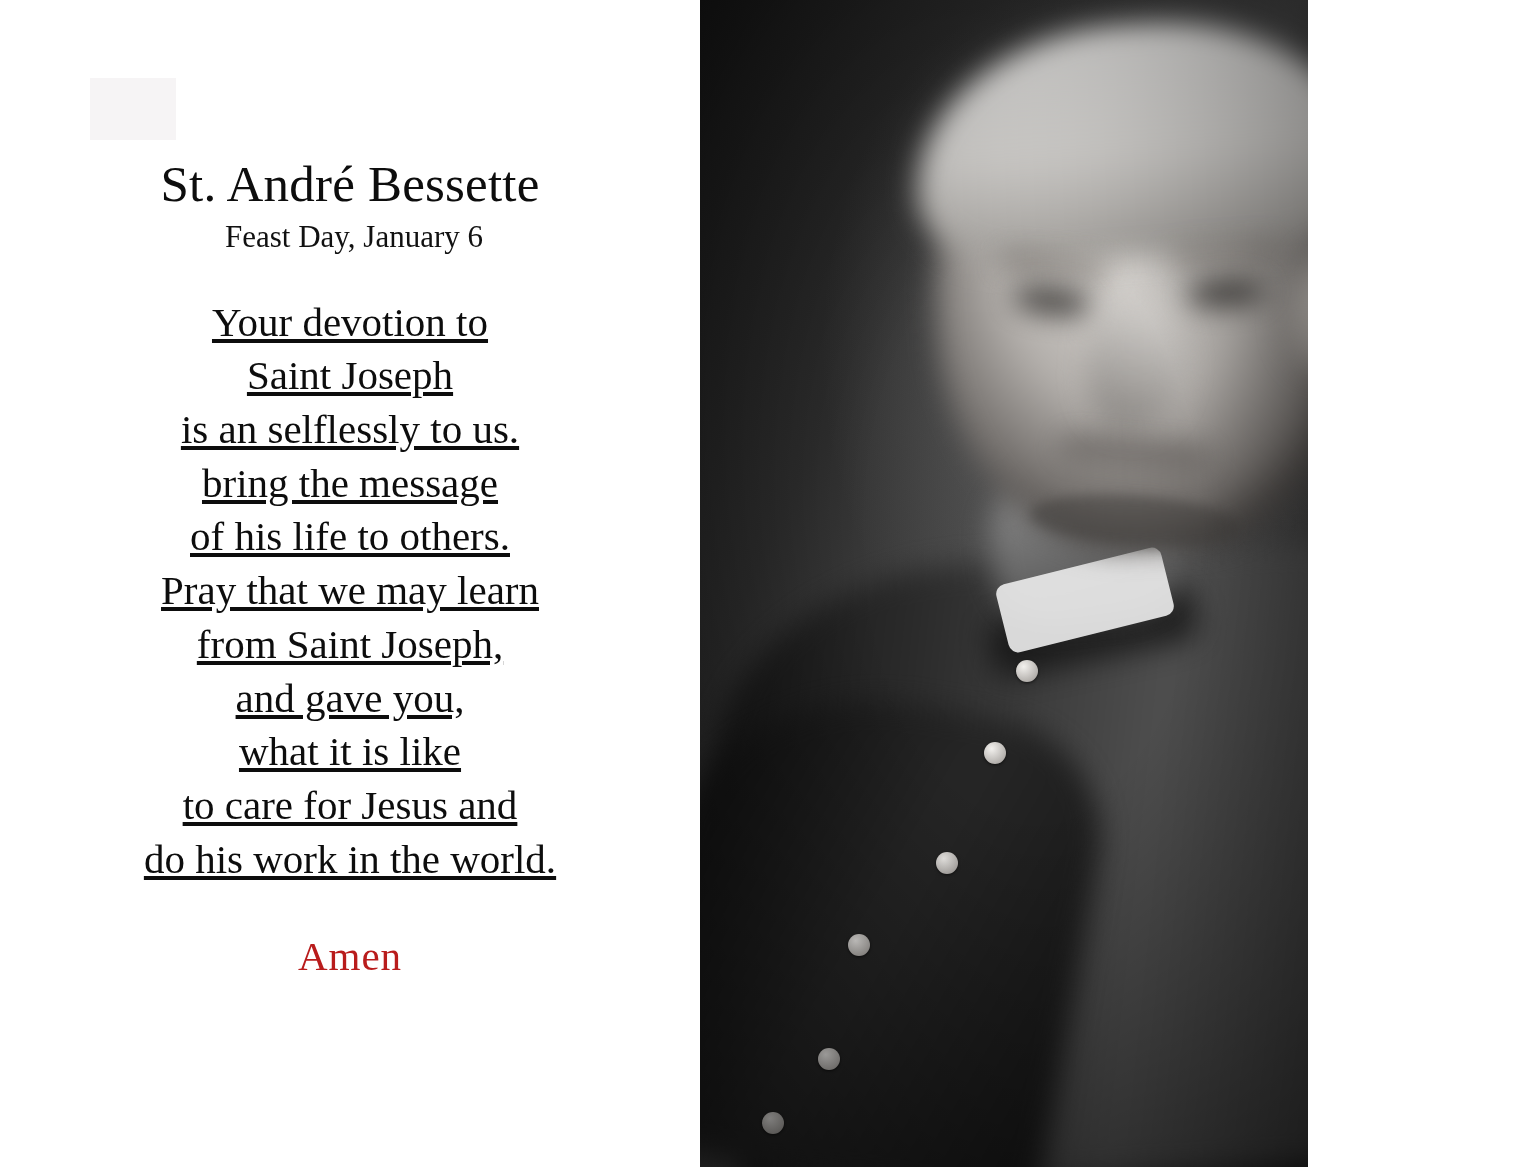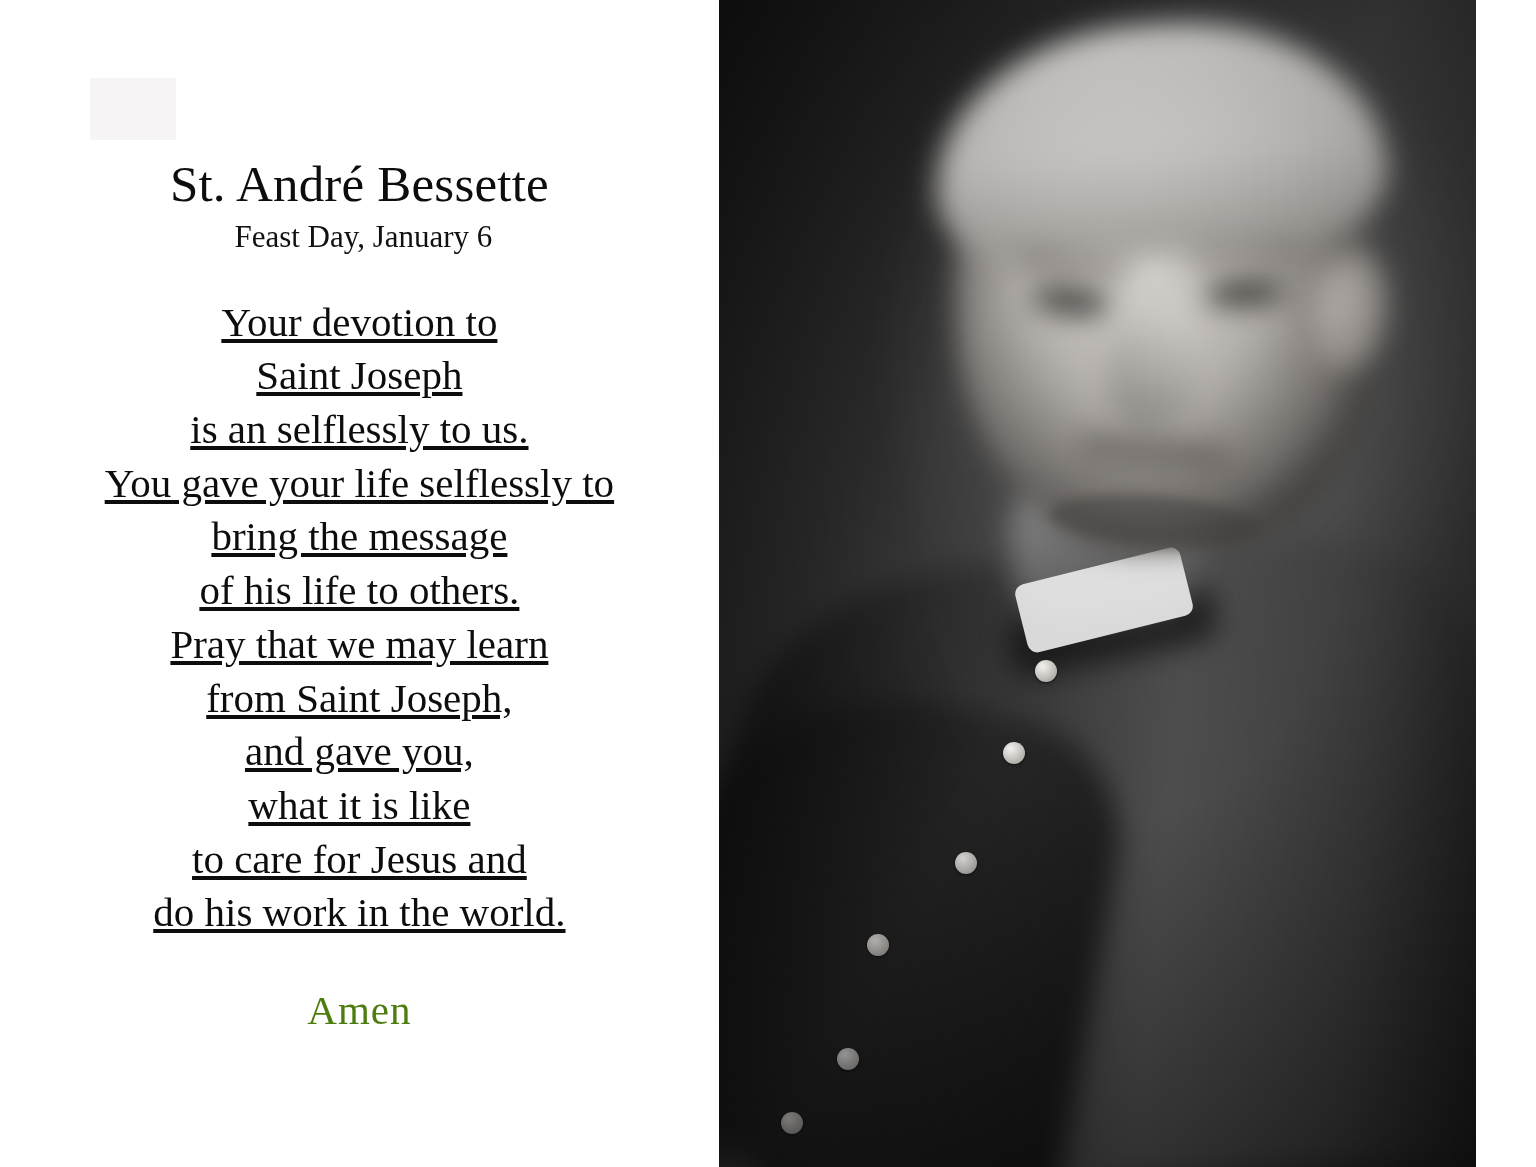--- a/index.html
+++ b/index.html
@@ -8,21 +8,21 @@
   }
   body {
     width: 1536px;
     height: 1167px;
     background: #ffffff;
     font-family: "Liberation Serif", serif;
     overflow: hidden;
   }
   .card {
     position: relative;
-    width: 1476px;
+    width: 1308px;
     height: 1167px;
     display: flex;
     flex-direction: row;
     background: #ffffff;
   }
 
   
   .text-panel {
     width: 748px;
     height: 1167px;
@@ -60,21 +60,21 @@
     width: 700px;
   }
   .prayer .line {
     display: block;
     white-space: nowrap;
     text-decoration: underline;
   }
   .amen {
     margin-top: 46px;
     font-size: 41px;
-    color: #4d7c0f;
+    color: #b91c1c;
     text-align: center;
     letter-spacing: 1px;
   }
 
   
   .paper-smudge {
     position: absolute;
     left: 90px;
     top: 78px;
     width: 86px;
@@ -276,21 +276,20 @@
   <div class="text-panel">
     <div class="paper-smudge"></div>
 
     <div class="saint-name">St. André Bessette</div>
     <div class="feast-day">Feast Day, January 6</div>
 
     <div class="prayer">
       <span class="line">Your devotion to</span>
       <span class="line">Saint Joseph</span>
       <span class="line">is an selflessly to us.</span>
-      <span class="line">You gave your life selflessly to</span>
       <span class="line">bring the message</span>
       <span class="line">of his life to others.</span>
       <span class="line">Pray that we may learn</span>
       <span class="line">from Saint Joseph,</span>
       <span class="line">and gave you,</span>
       <span class="line">what it is like</span>
       <span class="line">to care for Jesus and</span>
       <span class="line">do his work in the world.</span>
     </div>
 

